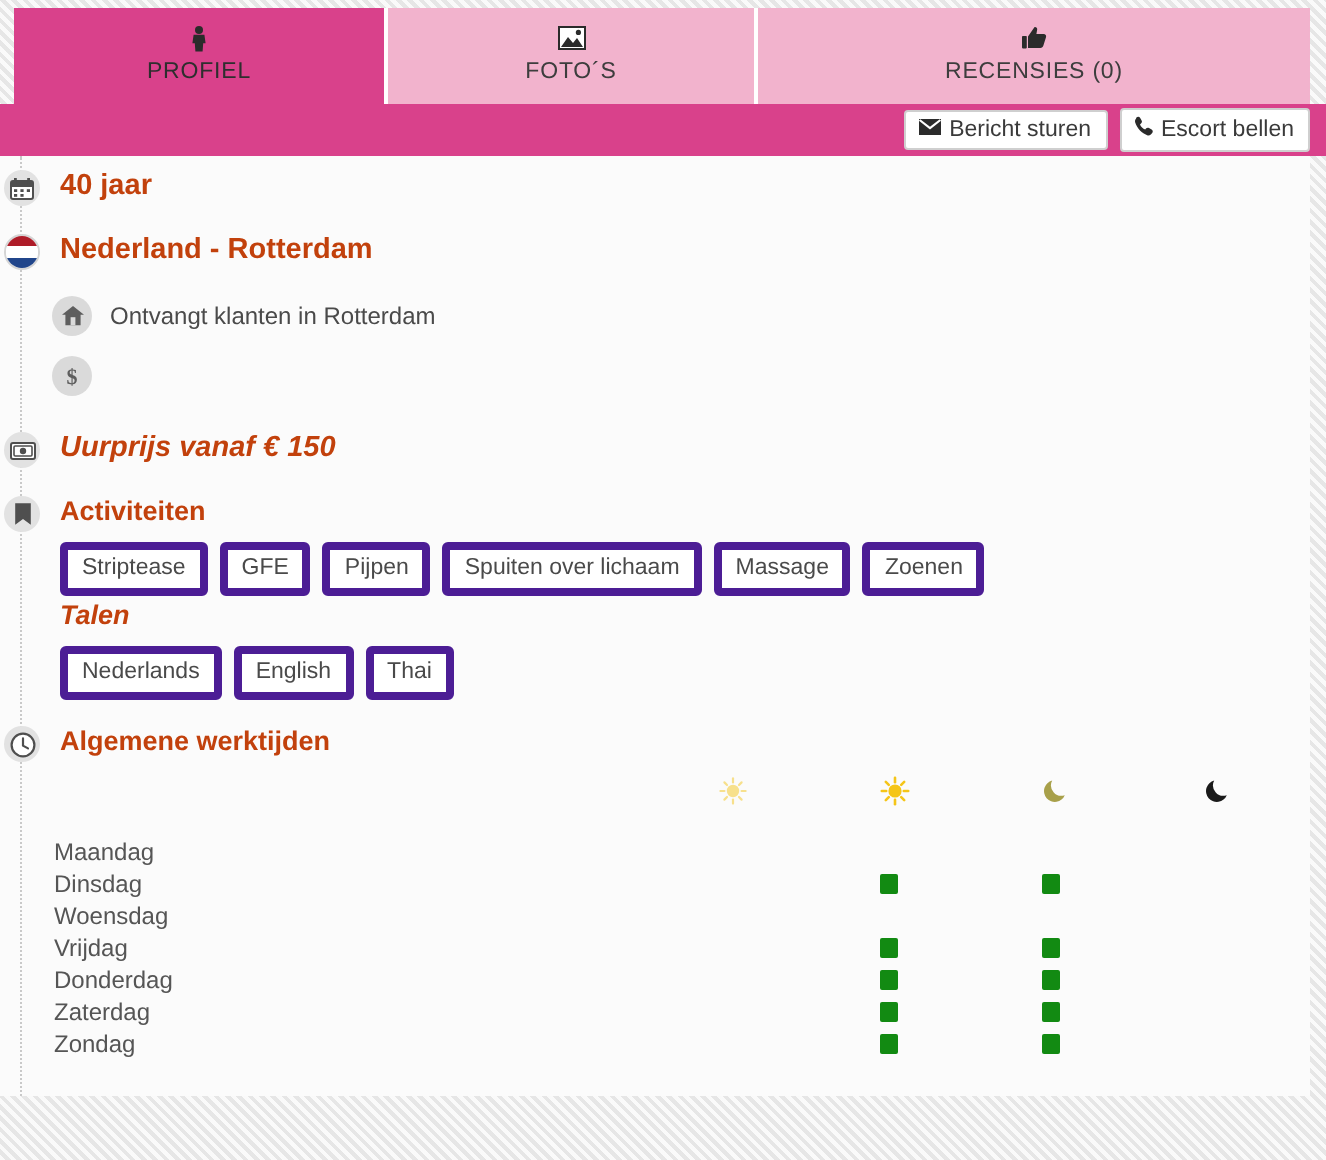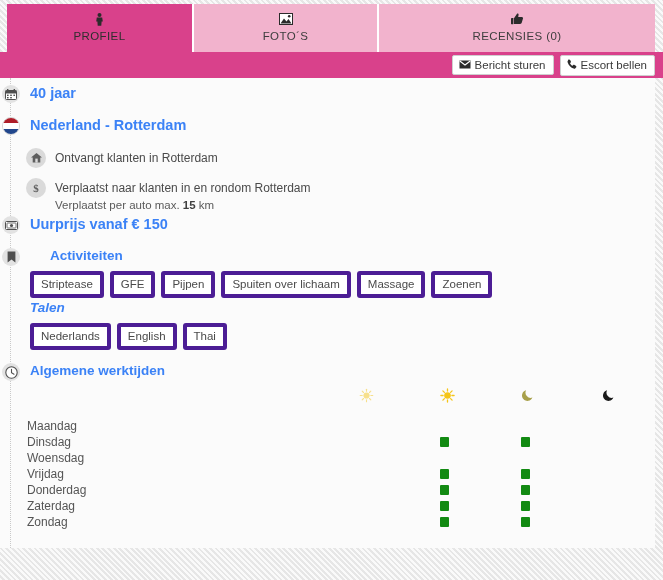--- a/index.html
+++ b/index.html
@@ -159,21 +159,21 @@
   }
   .flag-red  { position:absolute; left:0; top:0;    width:100%; height:33.3%; background:#AE1C28; }
   .flag-white{ position:absolute; left:0; top:33.3%;width:100%; height:33.4%; background:#ffffff; }
   .flag-blue { position:absolute; left:0; top:66.7%;width:100%; height:33.3%; background:#21468B; }
 
   .sec-title {
     position: absolute;
     left: 30px;
     font-size: 14.5px;
     font-weight: bold;
-    color: #3b82f6;
+    color: #c2410c;
     white-space: nowrap;
   }
   .sec-title.small { font-size: 13.5px; }
 
   
   .subrow {
     position: absolute;
     left: 26px;
     display: flex;
     align-items: flex-start;
@@ -342,44 +342,40 @@
       </span>
       <span class="sub-text">Ontvangt klanten in Rotterdam</span>
     </div>
 
     <div class="subrow" style="top:100px;">
       <span class="sub-icon">
         <svg width="8" height="12" viewBox="0 0 8 12">
           <text x="4" y="10" font-family="Liberation Serif, serif" font-size="11" font-weight="bold" fill="#5e5e5e" text-anchor="middle">$</text>
         </svg>
       </span>
-      <span class="sub-text">
-        <span>Verplaatst naar klanten in en rondom Rotterdam</span>
-        <span class="sub2"><span>Verplaatst per auto max. </span><b>15</b><span> km</span></span>
-      </span>
     </div>
 
     <div class="section" style="top:138px;">
       <span class="bullet" style="top:0px;">
         <svg width="13" height="9" viewBox="0 0 13 9">
           <rect x="0.5" y="0.5" width="12" height="8" rx="1" fill="#ffffff" stroke="#4f4f4f"></rect>
           <rect x="2" y="2" width="9" height="5" rx="0.6" fill="none" stroke="#4f4f4f" stroke-width="0.8"></rect>
           <circle cx="6.5" cy="4.5" r="1.6" fill="#4f4f4f"></circle>
         </svg>
       </span>
-      <span class="sec-title" style="top:0px;">Uurprijs vanaf € 150</span>
+      <span class="sec-title" style="top:0px;font-style:italic;">Uurprijs vanaf € 150</span>
     </div>
 
     <div class="section" style="top:170px;">
       <span class="bullet" style="top:0px;background:#e2e2e2;">
         <svg width="9" height="12" viewBox="0 0 9 12">
           <path d="M0.6 0.6h7.8v10.8L4.5 8.5 0.6 11.4z" fill="#4f4f4f"></path>
         </svg>
       </span>
-      <span class="sec-title small" style="top:0px;margin-left:20px;">Activiteiten</span>
+      <span class="sec-title small" style="top:0px;">Activiteiten</span>
       <div class="tags" style="top:23px;">
         <span class="tag">Striptease</span>
         <span class="tag">GFE</span>
         <span class="tag">Pijpen</span>
         <span class="tag">Spuiten over lichaam</span>
         <span class="tag">Massage</span>
         <span class="tag">Zoenen</span>
       </div>
     </div>
 

